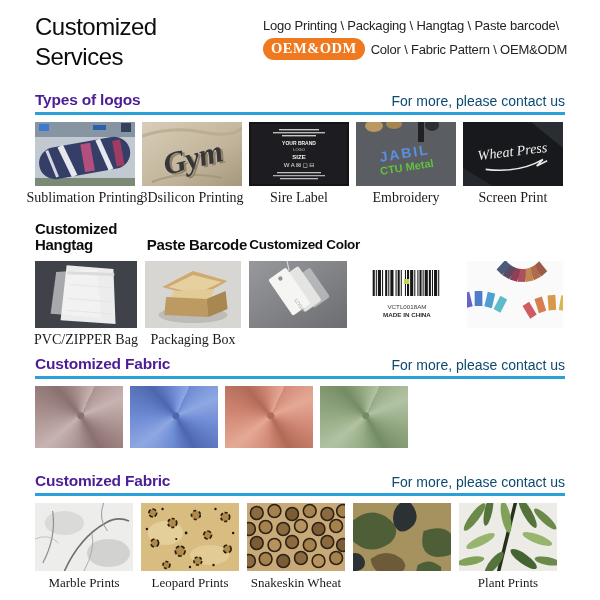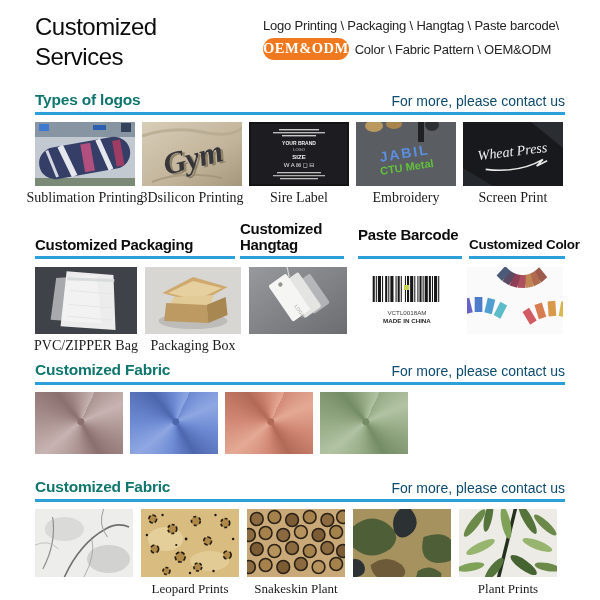--- a/index.html
+++ b/index.html
@@ -6,43 +6,43 @@
   body{width:600px;height:600px;background:#ffffff;font-family:"Liberation Sans",sans-serif;color:#111;overflow:hidden;}
   .page{width:600px;height:600px;position:relative;}
   .content{margin:0 35px;width:530px;}
 
   
   .hdr{display:flex;justify-content:space-between;align-items:flex-start;padding-top:12px;}
   .hdr-title{font-size:24px;font-weight:normal;line-height:30px;letter-spacing:-0.5px;color:#0c0c0c;}
   .hdr-right{width:302px;font-size:13px;color:#242424;padding-top:6px;}
   .hdr-line1{white-space:nowrap;margin-bottom:5px;letter-spacing:-0.2px;}
   .hdr-line2{display:flex;align-items:center;gap:6px;white-space:nowrap;letter-spacing:-0.2px;}
-  .badge{background:var(--orange,#f0791f);color:#fff;font-family:"Liberation Serif",serif;font-weight:bold;font-size:14.5px;padding:2px 0 3px;border-radius:11px;letter-spacing:0.5px;}
+  .badge{background:var(--orange,#f0791f);color:#fff;font-family:"Liberation Serif",serif;font-weight:bold;font-size:14.5px;padding:2px 8px 3px;border-radius:11px;letter-spacing:0.5px;}
 
   
   .sec-head{display:flex;justify-content:space-between;align-items:flex-end;}
-  .sec-title{font-size:15.5px;font-weight:bold;color:#0f766e;letter-spacing:-0.2px;}
+  .sec-title{font-size:15.5px;font-weight:bold;color:#4c1d95;letter-spacing:-0.2px;}
   .sec-contact{font-size:14px;color:#0c4a6e;}
   .rule{height:3px;background:var(--blue,#2b9fd8);margin-top:3px;}
   .mini-head{font-size:15px;font-weight:bold;line-height:16px;color:#0d0d0d;letter-spacing:-0.3px;}
 
   
   .row{display:flex;margin-top:7px;}
   .tile{display:flex;flex-direction:column;align-items:center;}
   .tile-img{width:100%;overflow:hidden;}
   .tile-img svg{display:block;width:100%;height:100%;}
   .tile-label{font-family:"Liberation Serif",serif;font-size:14px;line-height:15px;text-align:center;color:#1b1b1b;margin-top:4px;width:124%;}
   .small-label{font-size:13px;}
 
   .r1 .tile{width:100px;margin-right:7px;}
   .r1 .tile:last-child{margin-right:0;}
   .r1 .tile-img{height:64px;}
 
   .heads2{display:flex;align-items:flex-end;margin-top:16px;}
-  .hblk{display:flex;flex-direction:column;justify-content:flex-end;}
+  .hblk{display:flex;flex-direction:row;justify-content:flex-end;}
   .hblk .rule{margin-top:3px;}
 
   .r2 .tile{margin-right:8px;}
   .r2 .tile:last-child{margin-right:0;}
   .r2 .tile-img{height:67px;}
 
   .r3 .tile{width:88px;margin-right:7px;}
   .r3 .tile-img{height:62px;}
 
   .r4 .tile{width:98px;margin-right:8px;}
@@ -175,24 +175,20 @@
               <path d="M22 44 Q55 52 80 41 l-7 6 l11 -4" stroke="#e8e8e8" fill="none" stroke-width="1.6" transform="rotate(-7 50 40)"></path>
             </svg>
           </div>
           <div class="tile-label">Screen Print</div>
         </div>
       </div>
     </div>
 
     <div>
       <div class="heads2">
-        <div class="hblk" style="width:200px;margin-right:5px;">
-          <span class="mini-head">Customized Packaging</span>
-          <div class="rule"></div>
-        </div>
         <div class="hblk" style="width:104px;margin-right:14px;">
           <span class="mini-head">Customized Hangtag</span>
           <div class="rule"></div>
         </div>
         <div class="hblk" style="width:104px;margin-right:7px;gap:10px;">
           <span class="mini-head" style="white-space:nowrap;">Paste Barcode</span>
           <div class="rule"></div>
         </div>
         <div class="hblk" style="width:96px;">
           <span class="mini-head" style="white-space:nowrap;font-size:13.5px;">Customized Color</span>
@@ -348,20 +344,21 @@
               <rect width="100" height="68" fill="#ededec"></rect>
               <ellipse cx="30" cy="20" rx="20" ry="12" fill="#dadad9"></ellipse>
               <ellipse cx="75" cy="50" rx="22" ry="14" fill="#d2d2d1"></ellipse>
               <path d="M8 60 Q22 34 18 8" stroke="#8f8f8f" stroke-width="1.2" fill="none"></path>
               <path d="M30 68 Q46 34 72 20 Q84 13 96 18" stroke="#6f6f6f" stroke-width="1.6" fill="none"></path>
               <path d="M50 68 Q62 46 58 30" stroke="#a5a5a5" stroke-width="0.9" fill="none"></path>
               <path d="M70 0 Q64 16 74 28" stroke="#9a9a9a" stroke-width="1" fill="none"></path>
               <path d="M0 36 Q14 30 24 40" stroke="#b5b5b5" stroke-width="0.8" fill="none"></path>
             </svg>
           </div>
+          <div class="tile-label small-label">Marble Prints</div>
         </div>
 
         <div class="tile">
           <div class="tile-img">
             <svg viewBox="0 0 100 68" preserveAspectRatio="none">
               <rect width="100" height="68" fill="#d9bc80"></rect>
               <ellipse cx="25" cy="30" rx="18" ry="12" fill="#e8d6a4" opacity="0.7"></ellipse>
               <ellipse cx="70" cy="52" rx="20" ry="10" fill="#e8d6a4" opacity="0.6"></ellipse>
               <g stroke="#221d14" stroke-width="1.7" fill="#b08948">
                 <circle cx="12" cy="10" r="4" stroke-dasharray="4 2"></circle>
@@ -415,21 +412,21 @@
                   <circle cx="98" cy="42" r="6.5" fill="#7c5c34"></circle>
                 <circle cx="19" cy="56" r="6.5" fill="#a5814c"></circle>
                   <circle cx="37" cy="58" r="6.5" fill="#7c5c34"></circle>
                 <circle cx="55" cy="55" r="6.5" fill="#8a6a3e"></circle>
                   <circle cx="73" cy="58" r="6.5" fill="#b6935c"></circle>
                 <circle cx="91" cy="55" r="6.5" fill="#a5814c"></circle>
                   <circle cx="2" cy="58" r="6.5" fill="#8a6a3e"></circle>
               </g>
             </svg>
           </div>
-          <div class="tile-label small-label">Snakeskin Plant</div>
+          <div class="tile-label small-label">Snakeskin Wheat</div>
         </div>
 
         <div class="tile">
           <div class="tile-img">
             <svg viewBox="0 0 100 68" preserveAspectRatio="none">
               <rect width="100" height="68" fill="#a5925f"></rect>
               <path d="M-5 22 Q15 2 34 14 Q52 26 38 40 Q20 52 5 42 Q-8 34 -5 22 Z" fill="#4e5f38"></path>
               <path d="M55 -4 Q72 12 60 24 Q48 34 42 22 Q38 8 48 0 Z" fill="#2c3134"></path>
               <path d="M72 28 Q95 20 104 36 Q110 54 86 54 Q66 52 72 28 Z" fill="#4e5f38"></path>
               <path d="M18 56 Q34 44 50 56 Q60 68 40 72 Q20 72 18 56 Z" fill="#6d5a38"></path>

